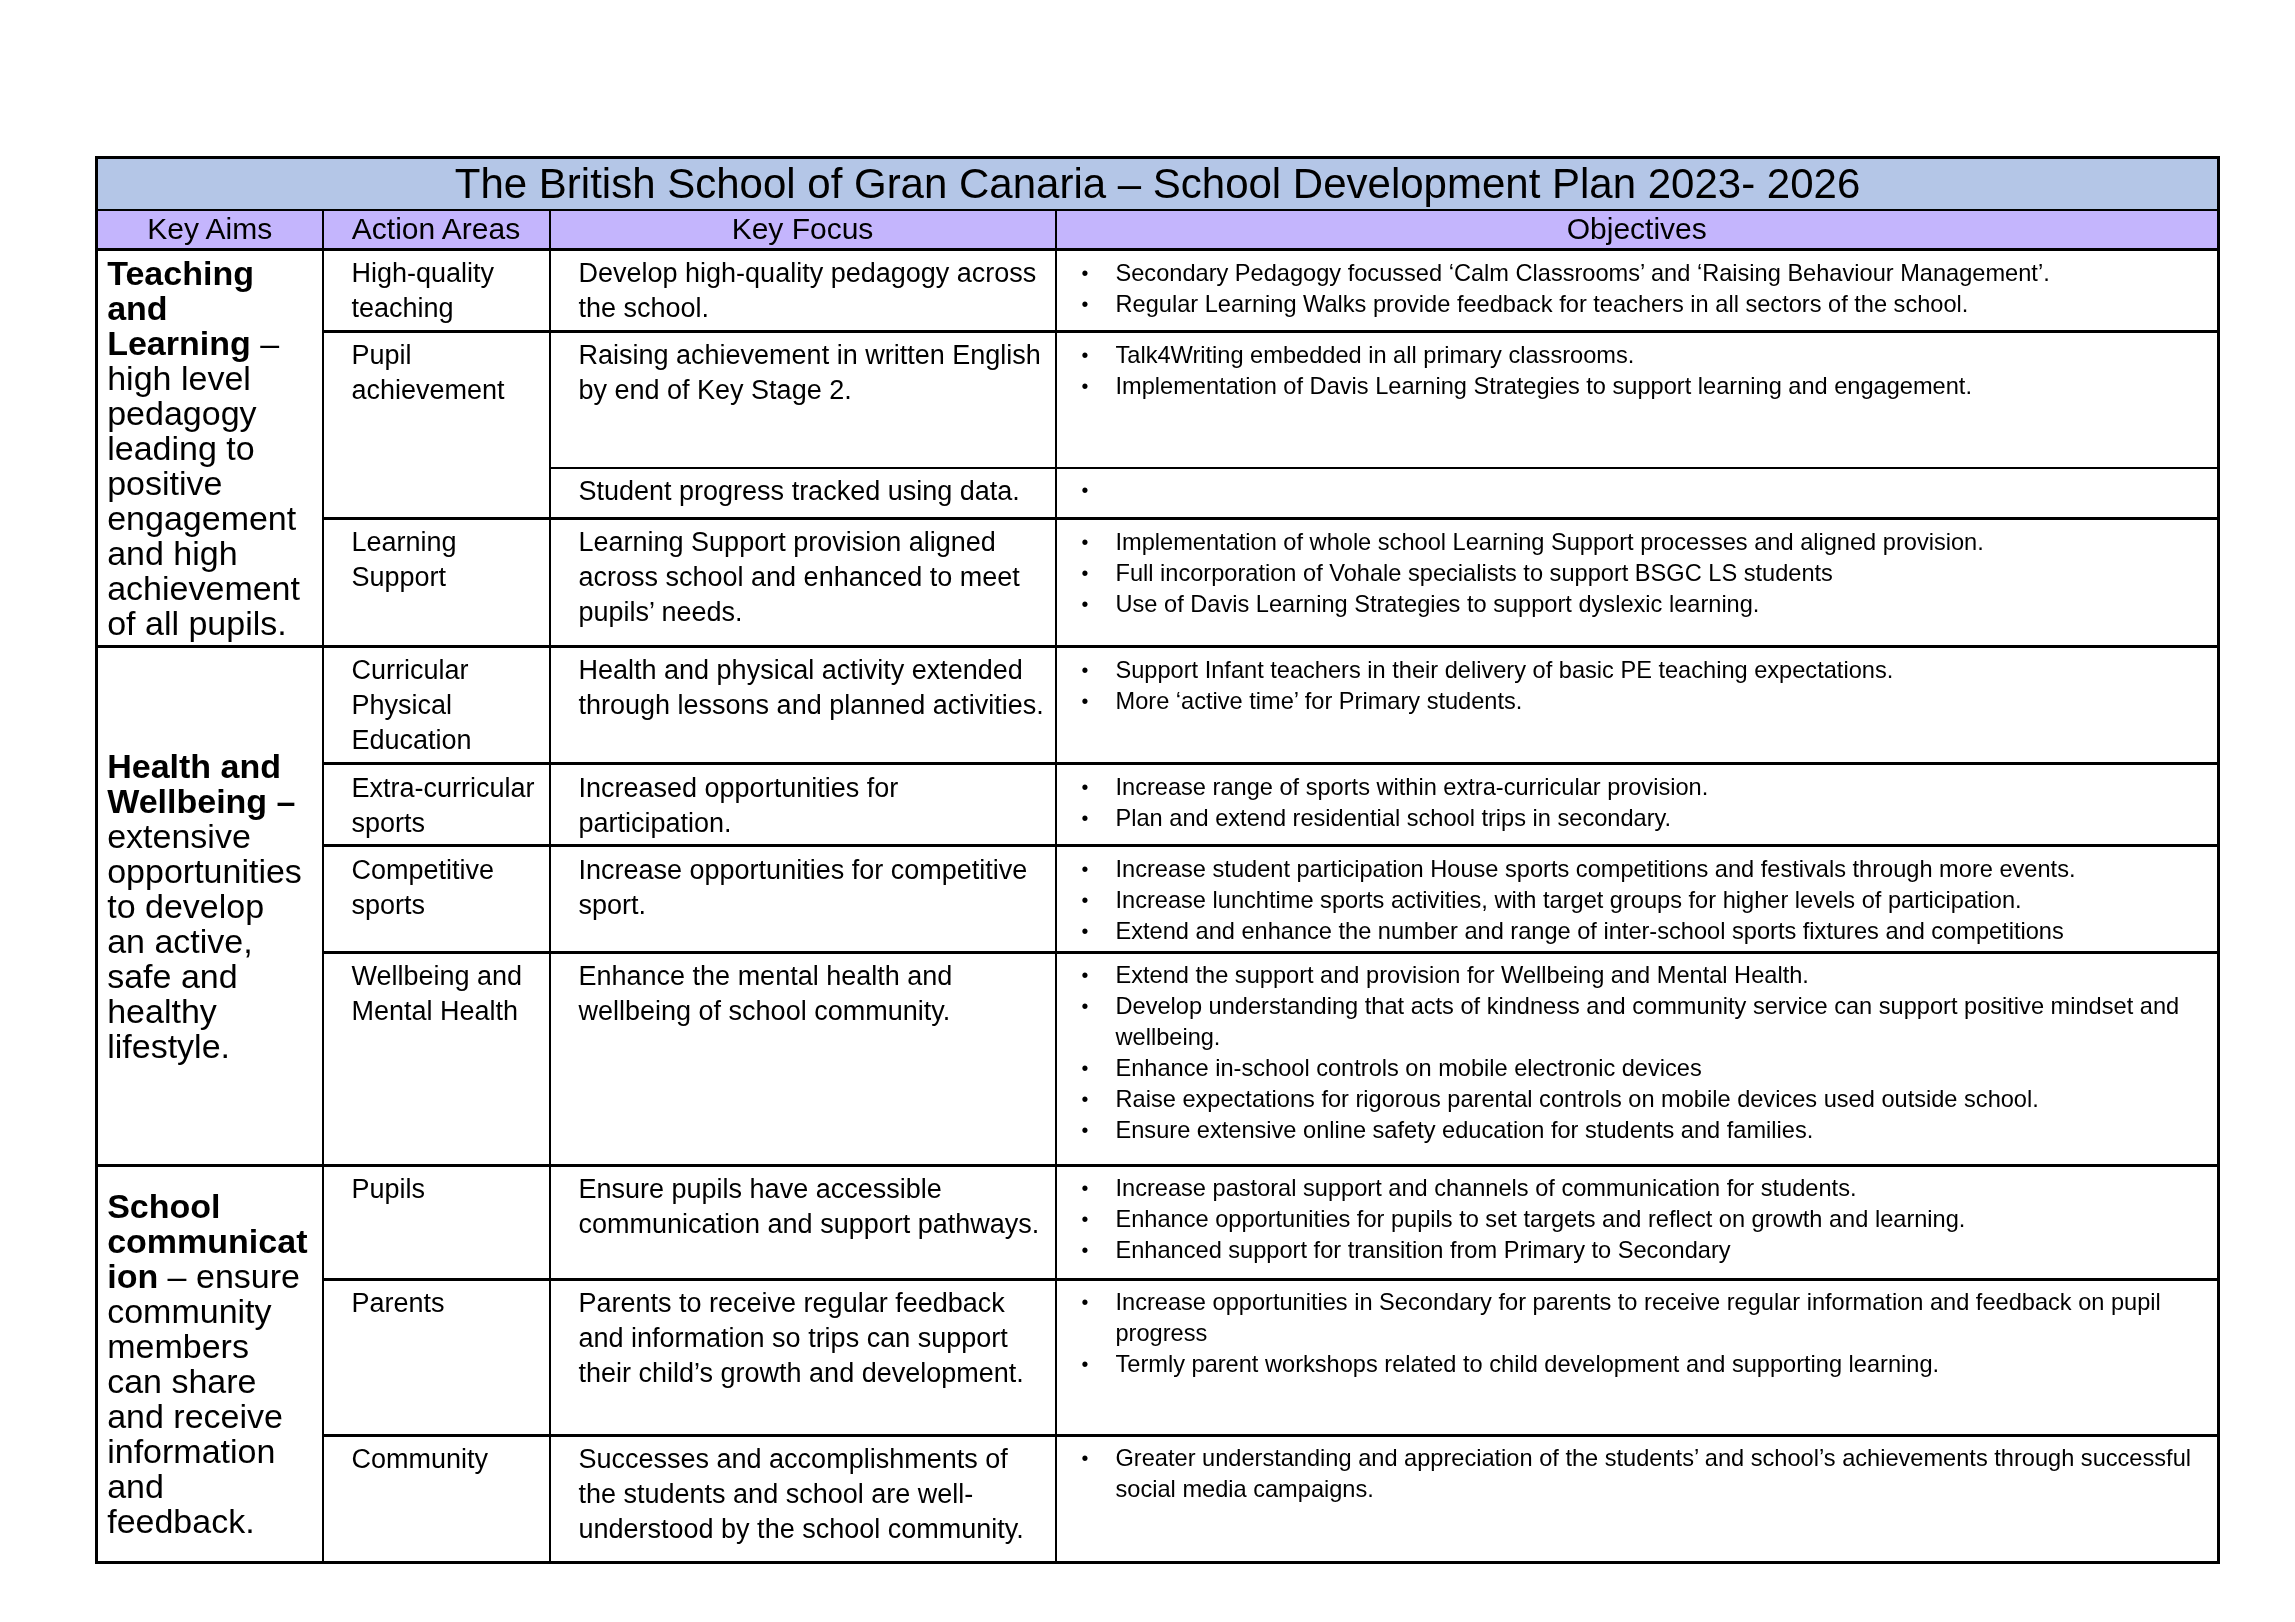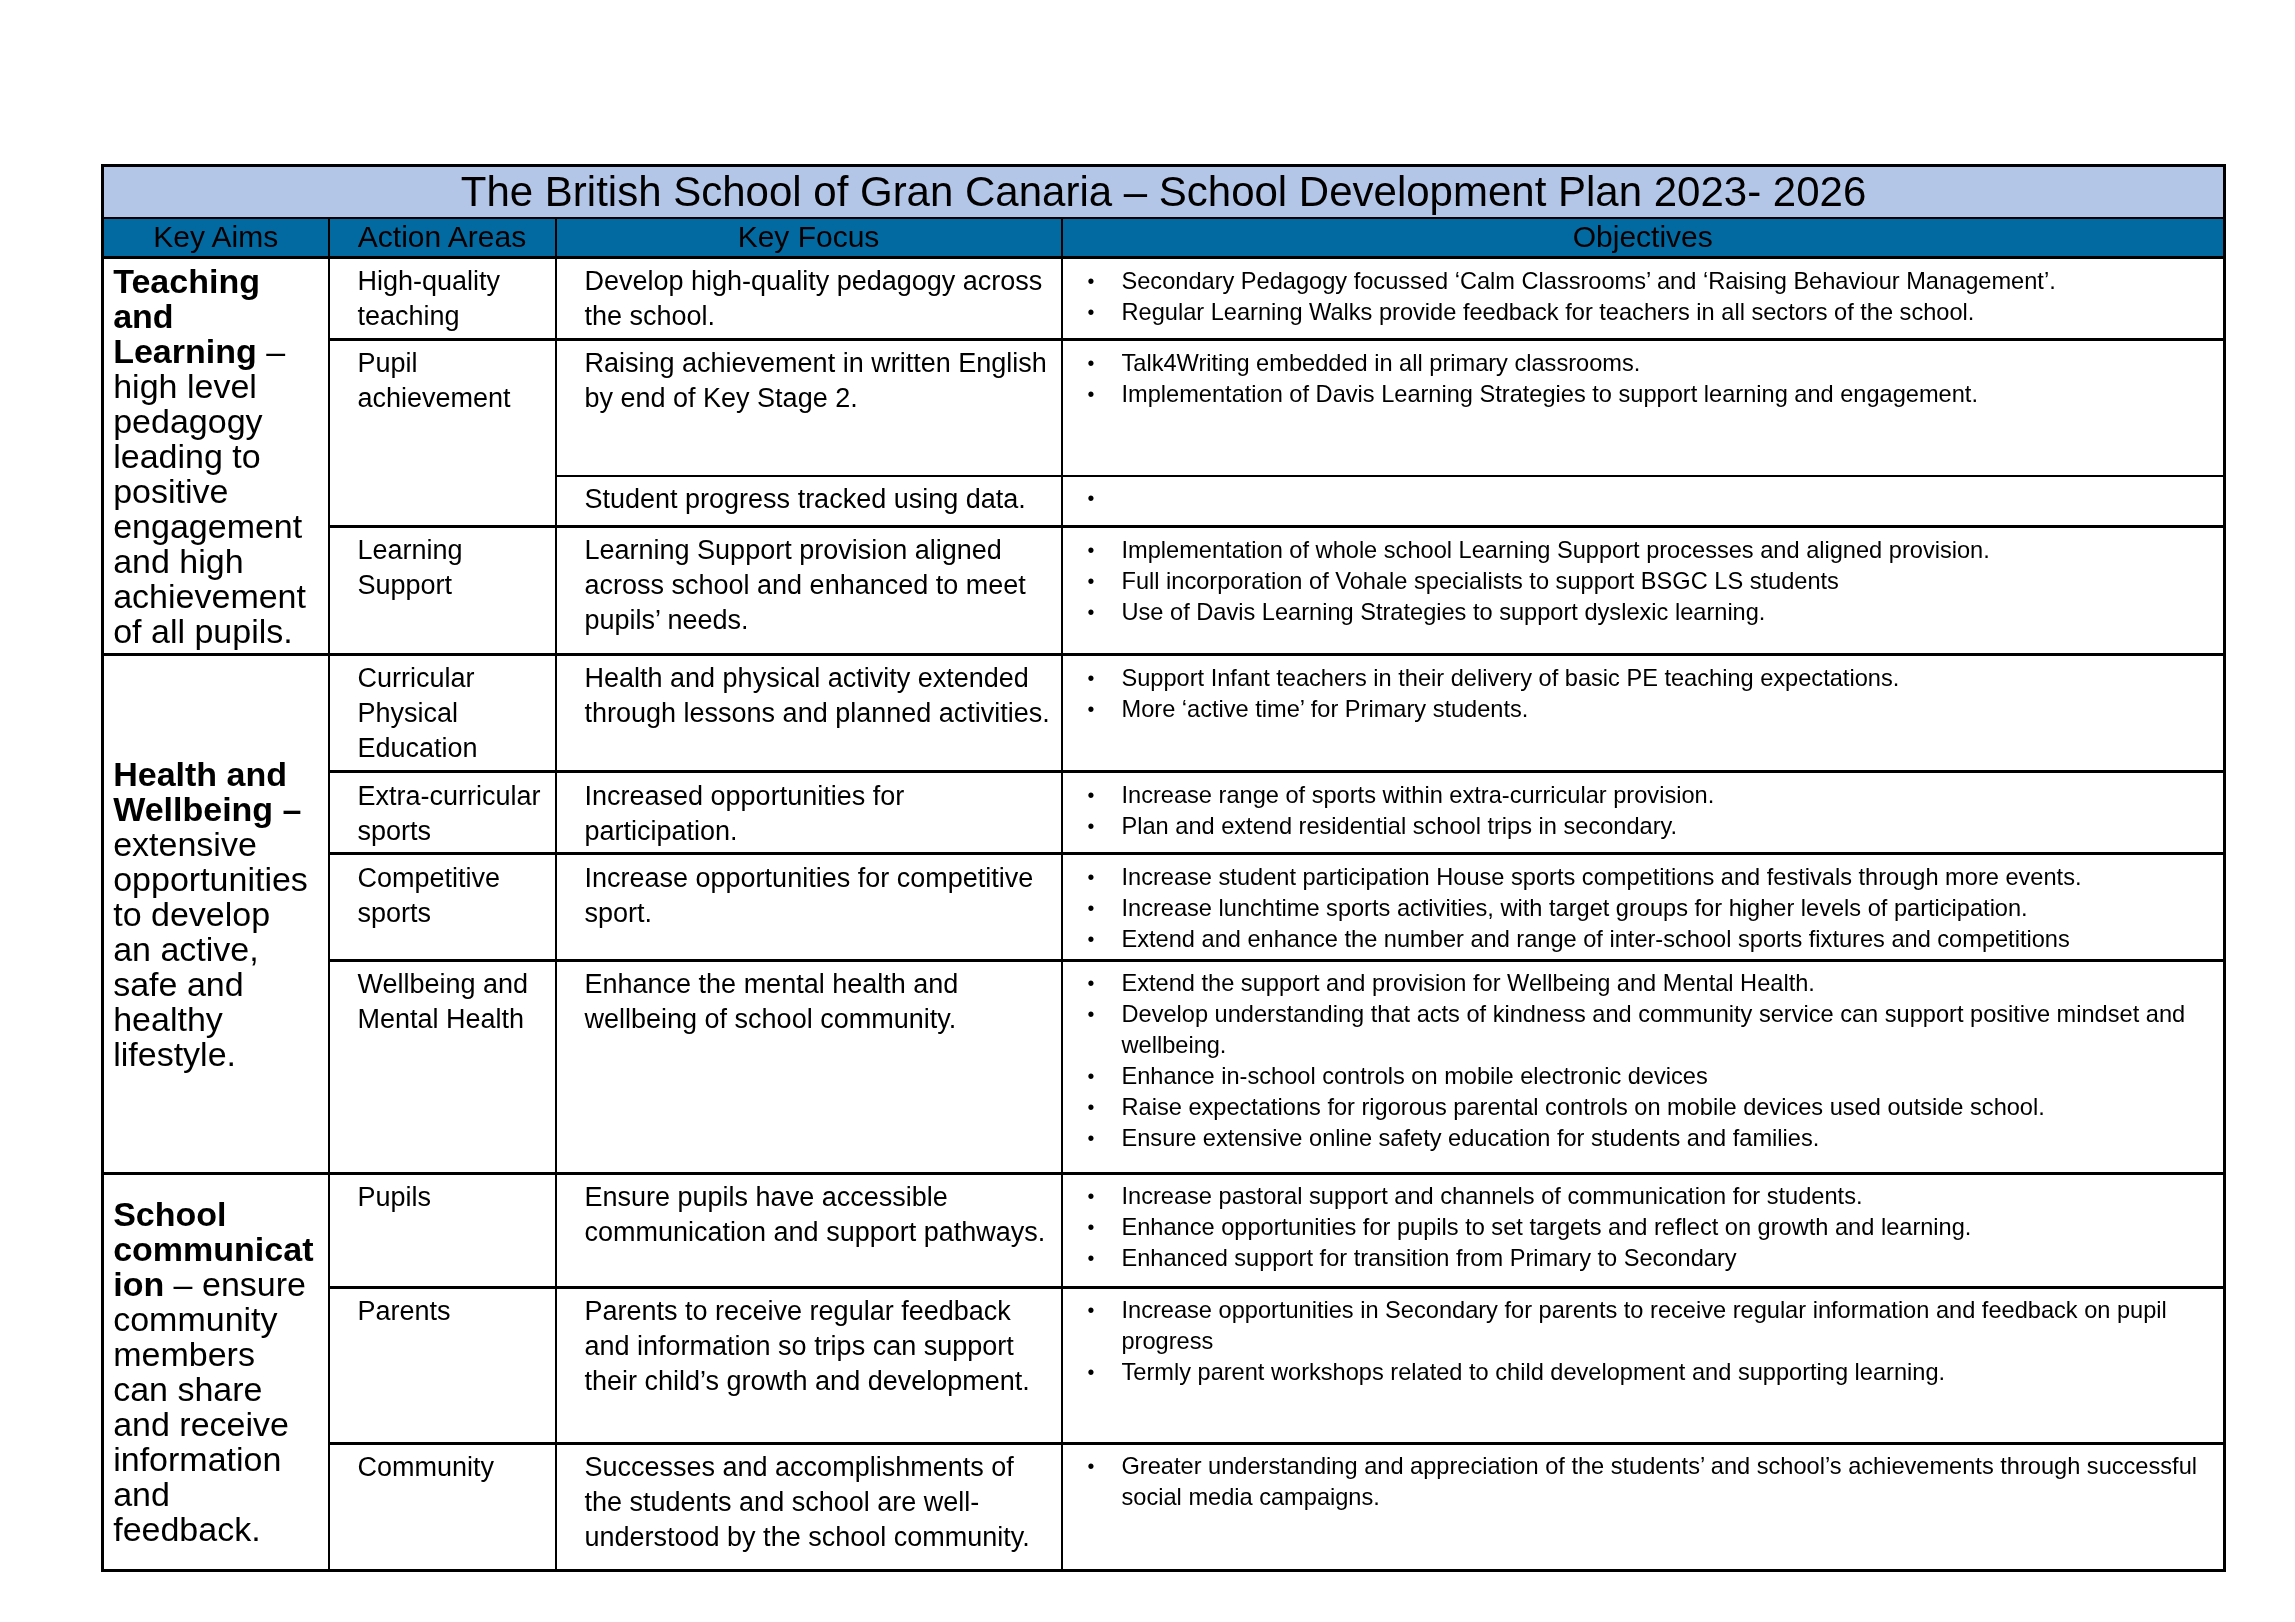--- a/index.html
+++ b/index.html
@@ -6,26 +6,25 @@
   .page{
     position:relative;
     width:2295px;height:1623px;
     background:#ffffff;
     font-family:"Liberation Sans", sans-serif;
     color:#000;
     overflow:hidden;
   }
   table.sdp{
     position:absolute;
-    left:101px;top:156px;
+    left:95px;top:156px;
     width:2122px;
     border-collapse:collapse;
     table-layout:fixed;
     border:3.3px solid #000;
-    margin-top:8px;
   }
   td{
     border:2px solid #000;
     vertical-align:top;
     padding:3.9px 10.5px 3.9px 9.2px;
     overflow:hidden;
     word-wrap:break-word;
   }
   
   tr.title-row td{
@@ -33,21 +32,21 @@
     text-align:center;
     vertical-align:middle;
     font-size:42px;
     line-height:46px;
     height:47px;
     padding:1.3px 5.2px;
     border-bottom-width:2.6px;
   }
   
   tr.head-row td{
-    background:#0369a1;
+    background:#c4b5fd;
     text-align:center;
     vertical-align:middle;
     font-size:30px;
     line-height:34px;
     height:35px;
     padding:1.3px 5.2px;
     border-bottom-width:3.9px;
   }
   
   .aims{font-size:34px;line-height:35px;padding-top:5.2px;}

